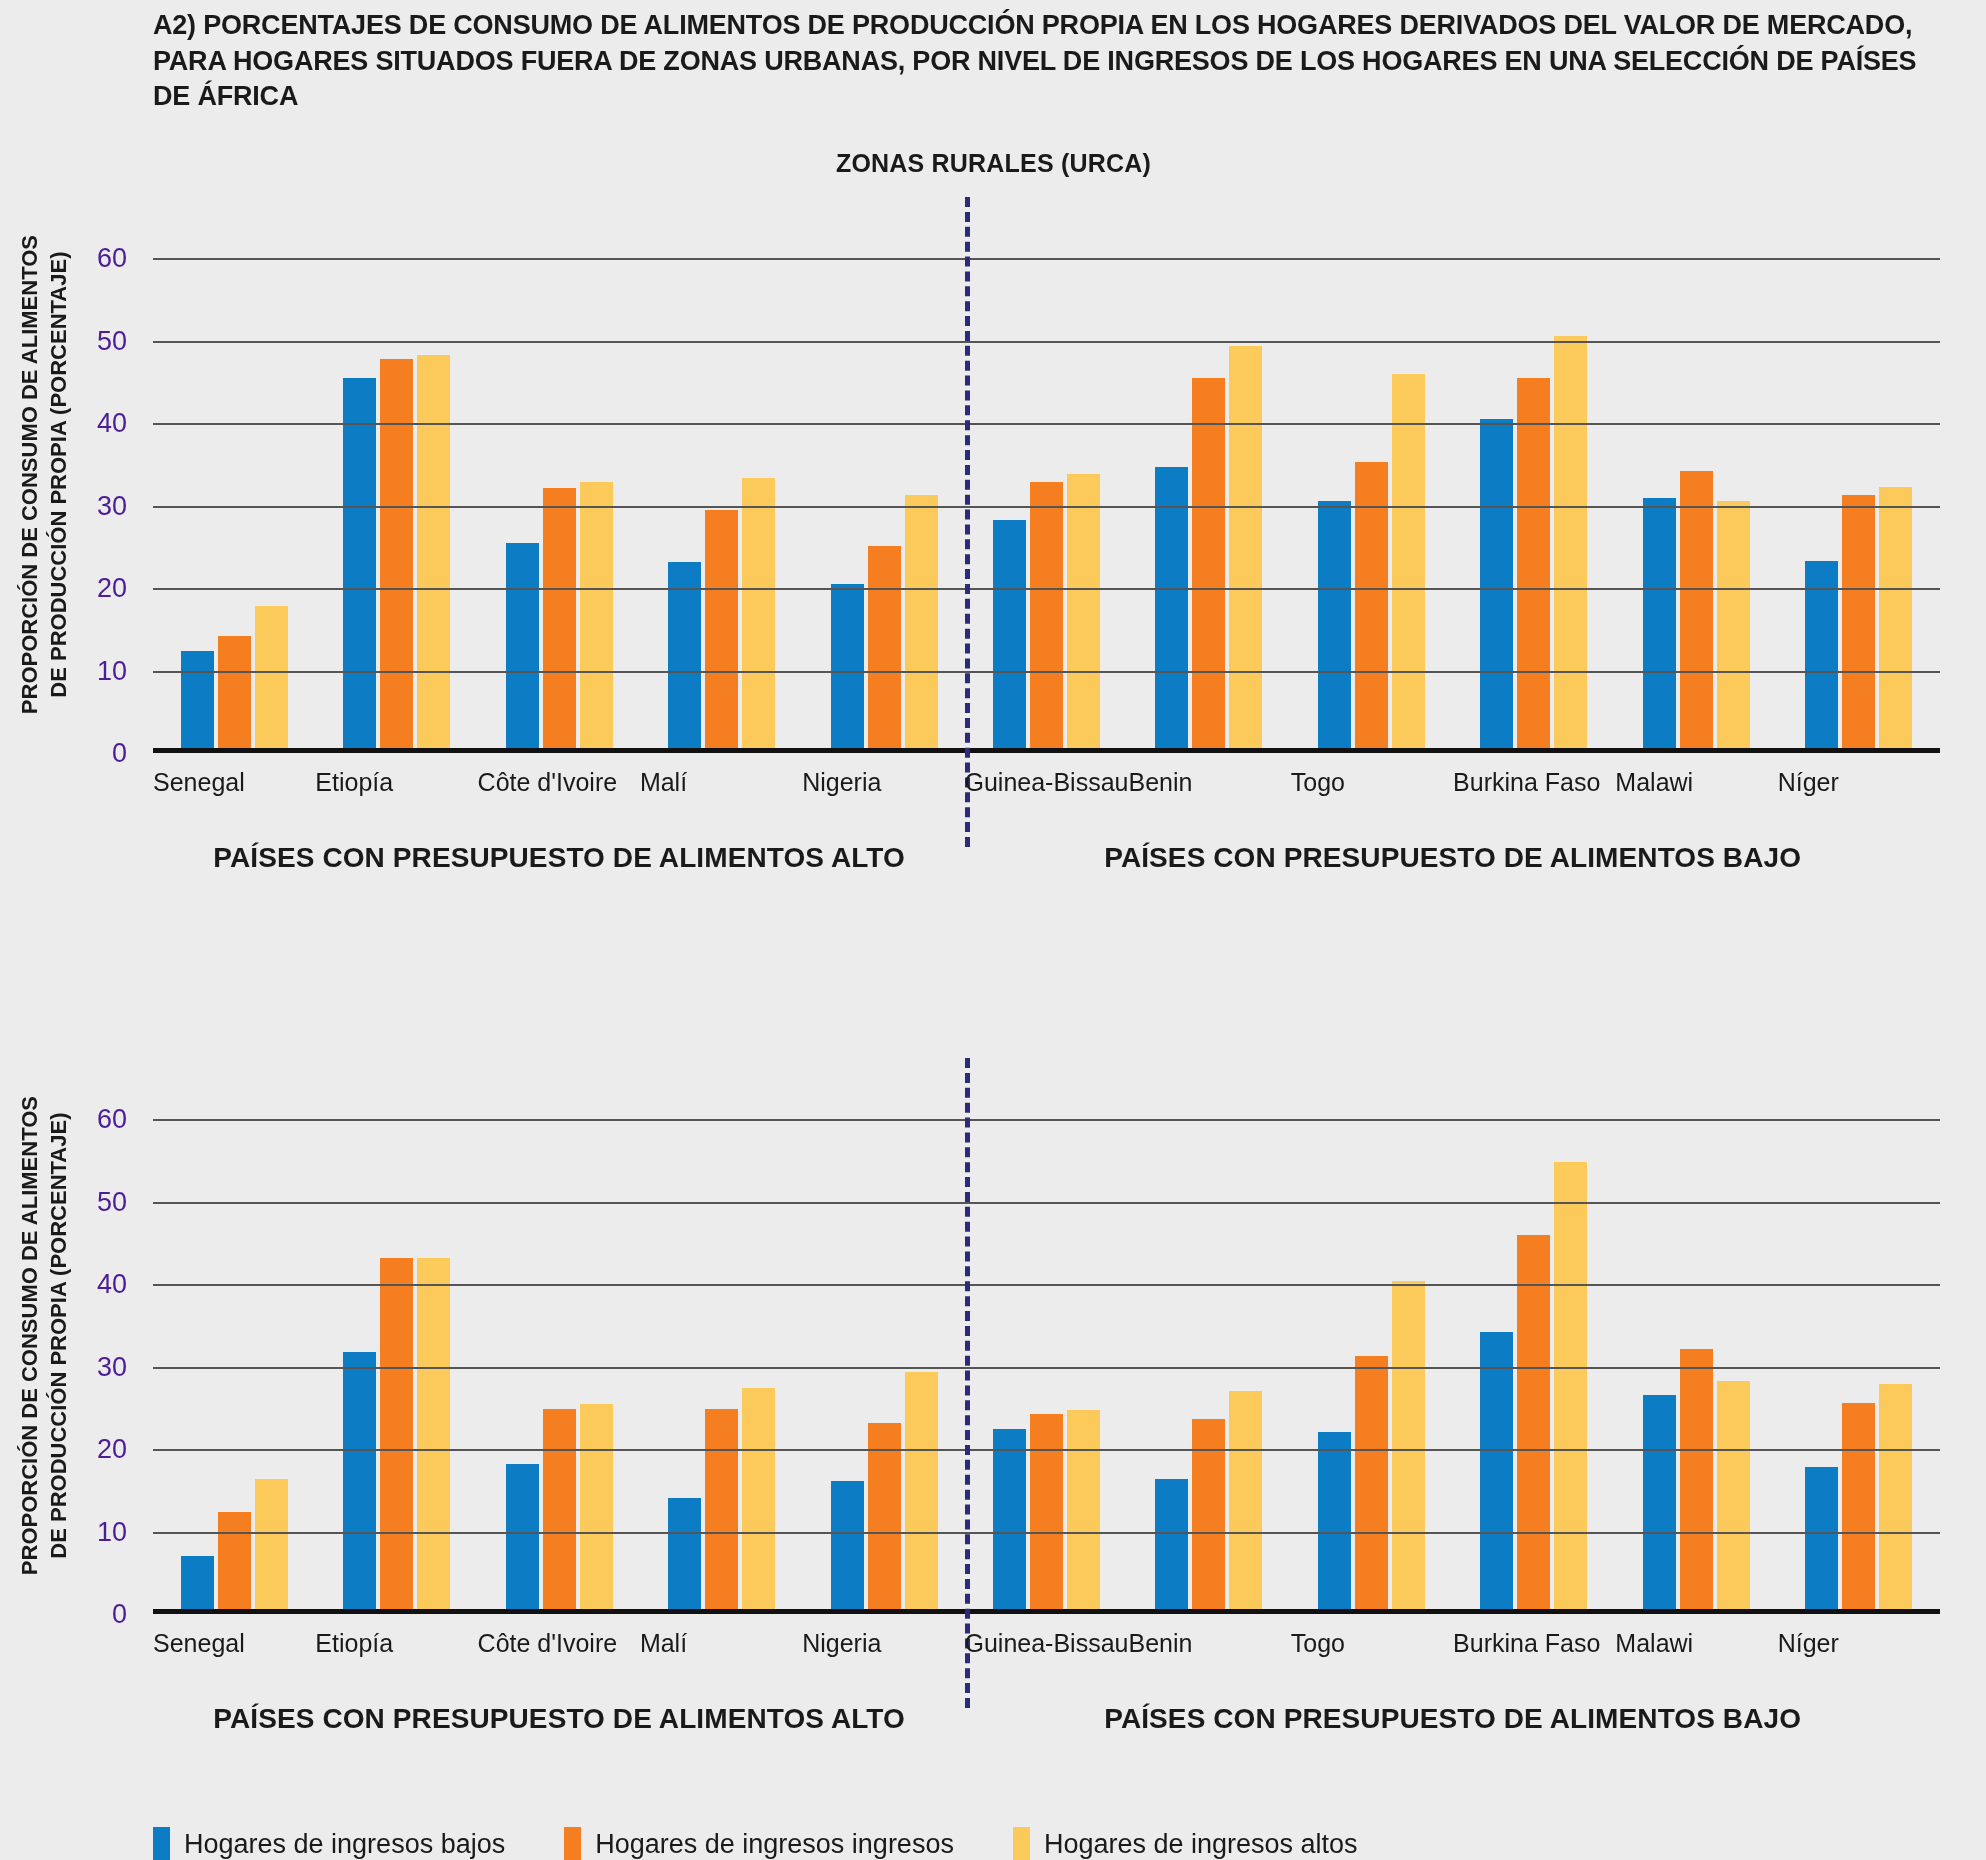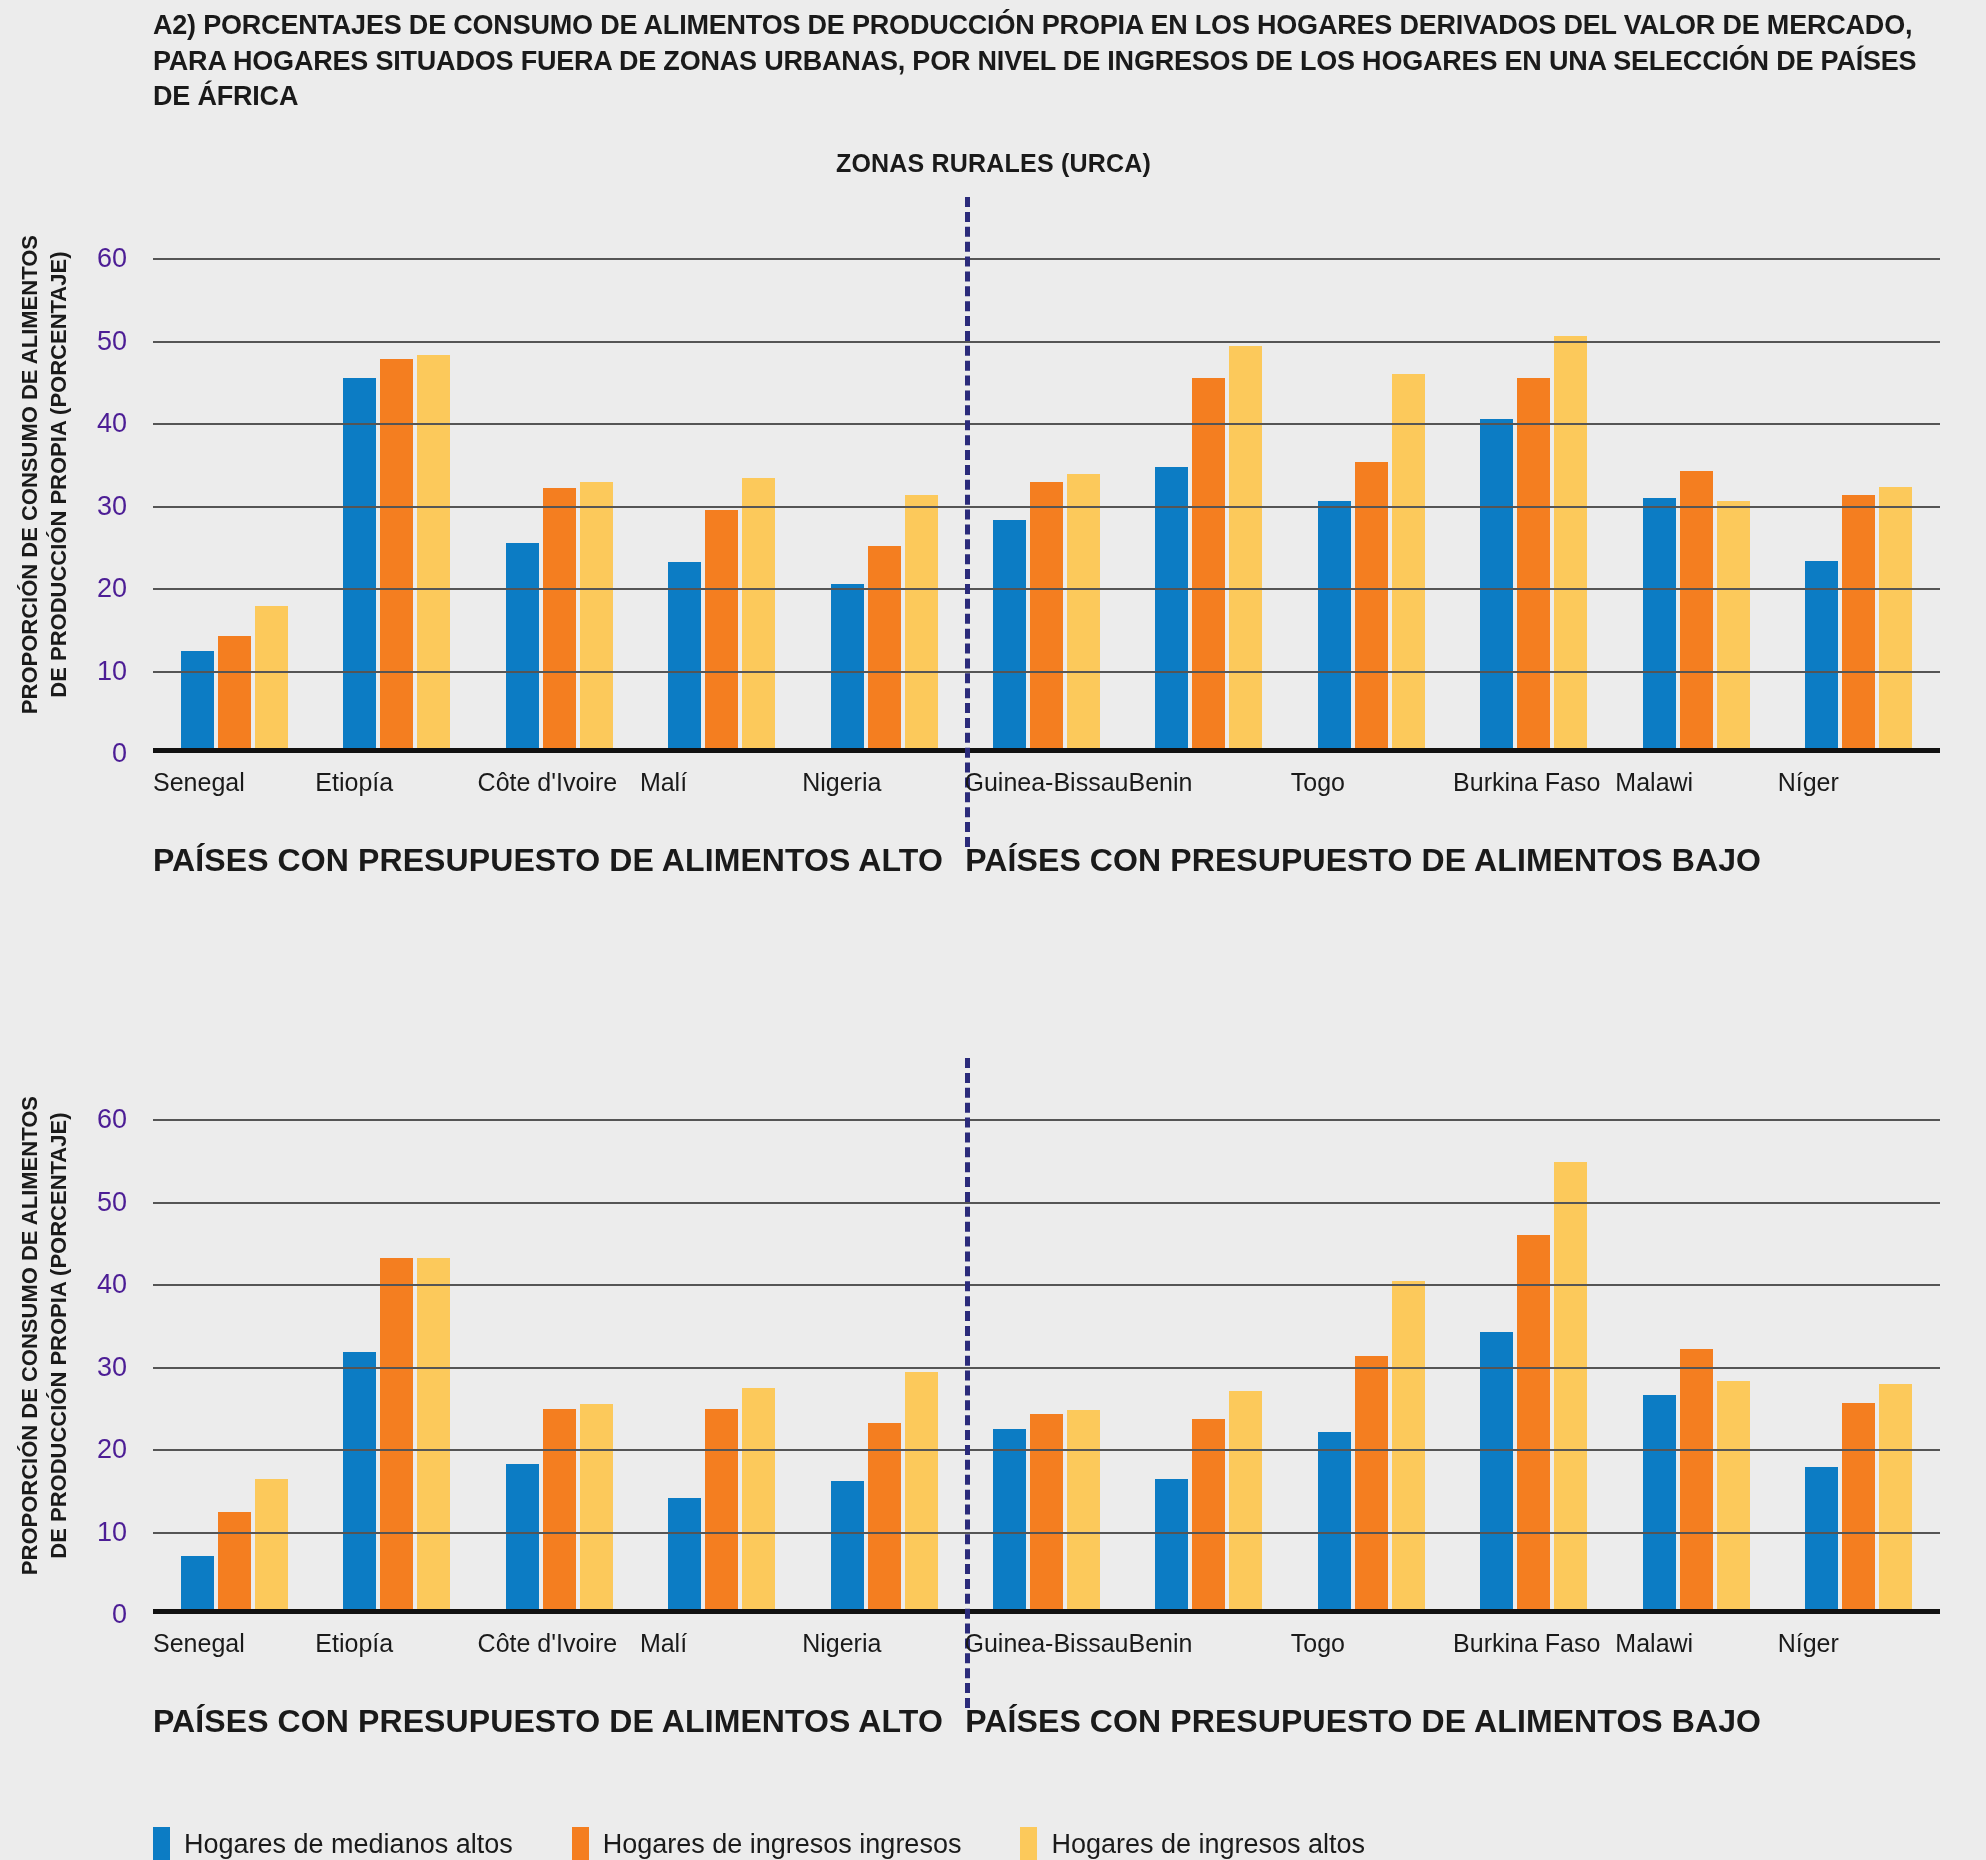--- a/index.html
+++ b/index.html
@@ -139,22 +139,22 @@
 
   .budget-labels {
     position: absolute;
     left: 153px;
     width: 1787px;
     top: 693px;
     display: flex;
   }
   .budget-labels > div {
     flex: 1 1 0;
-    text-align: left;
-    font-size: 32px;
+    text-align: center;
+    font-size: 28px;
     font-weight: bold;
     text-transform: uppercase;
     letter-spacing: 0.1px;
   }
 
   
   #legend {
     position: absolute;
     left: 153px;
     top: 1827px;
@@ -358,21 +358,21 @@
     </div>
   <div class="budget-labels">
       <div style="flex: 5 1 0px;">PAÍSES CON PRESUPUESTO DE ALIMENTOS ALTO</div>
       <div style="flex: 6 1 0px;">PAÍSES CON PRESUPUESTO DE ALIMENTOS BAJO</div>
     </div>
 </div>
 
 <div id="legend">
     <div class="legend-item">
       <span class="legend-swatch" style="background: rgb(12, 124, 196);"></span>
-      <span>Hogares de medianos altos</span>
+      <span>Hogares de ingresos bajos</span>
     </div>
     <div class="legend-item">
       <span class="legend-swatch" style="background: rgb(244, 126, 32);"></span>
       <span>Hogares de ingresos ingresos</span>
     </div>
     <div class="legend-item">
       <span class="legend-swatch" style="background: rgb(252, 201, 91);"></span>
       <span>Hogares de ingresos altos</span>
     </div>
   </div>

